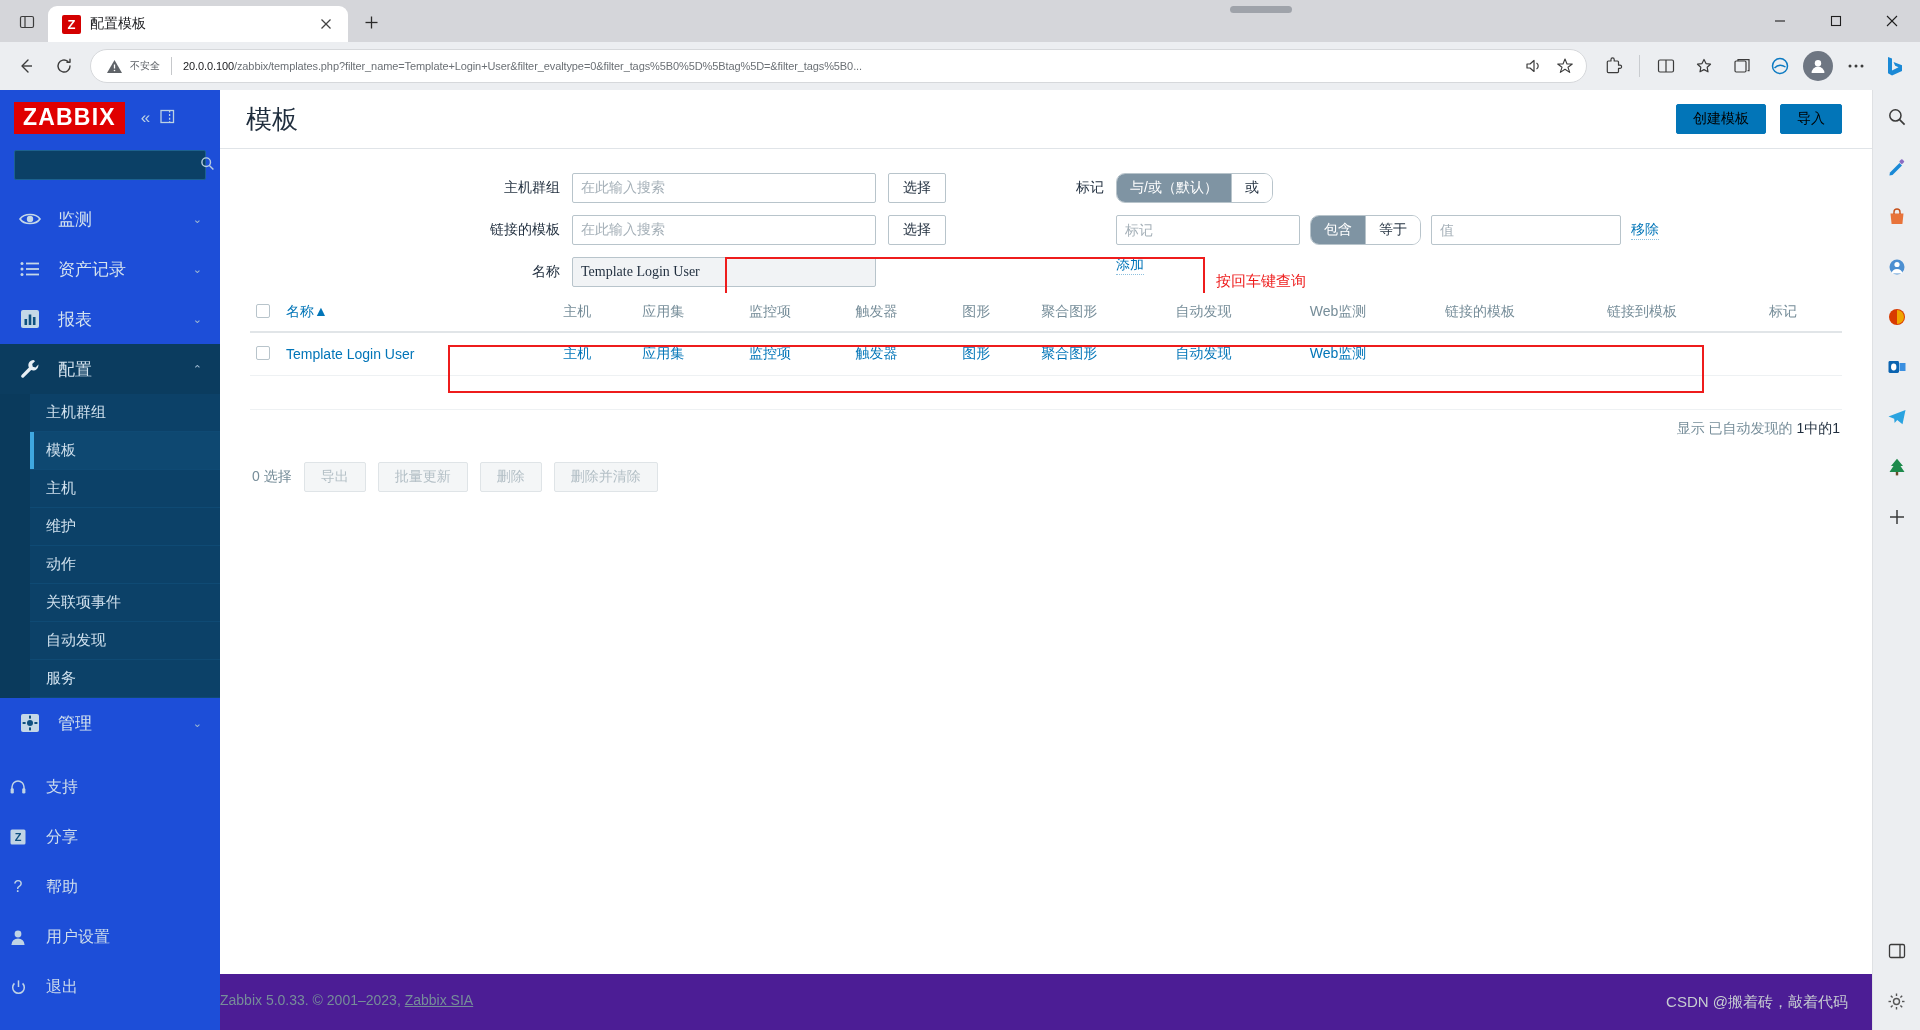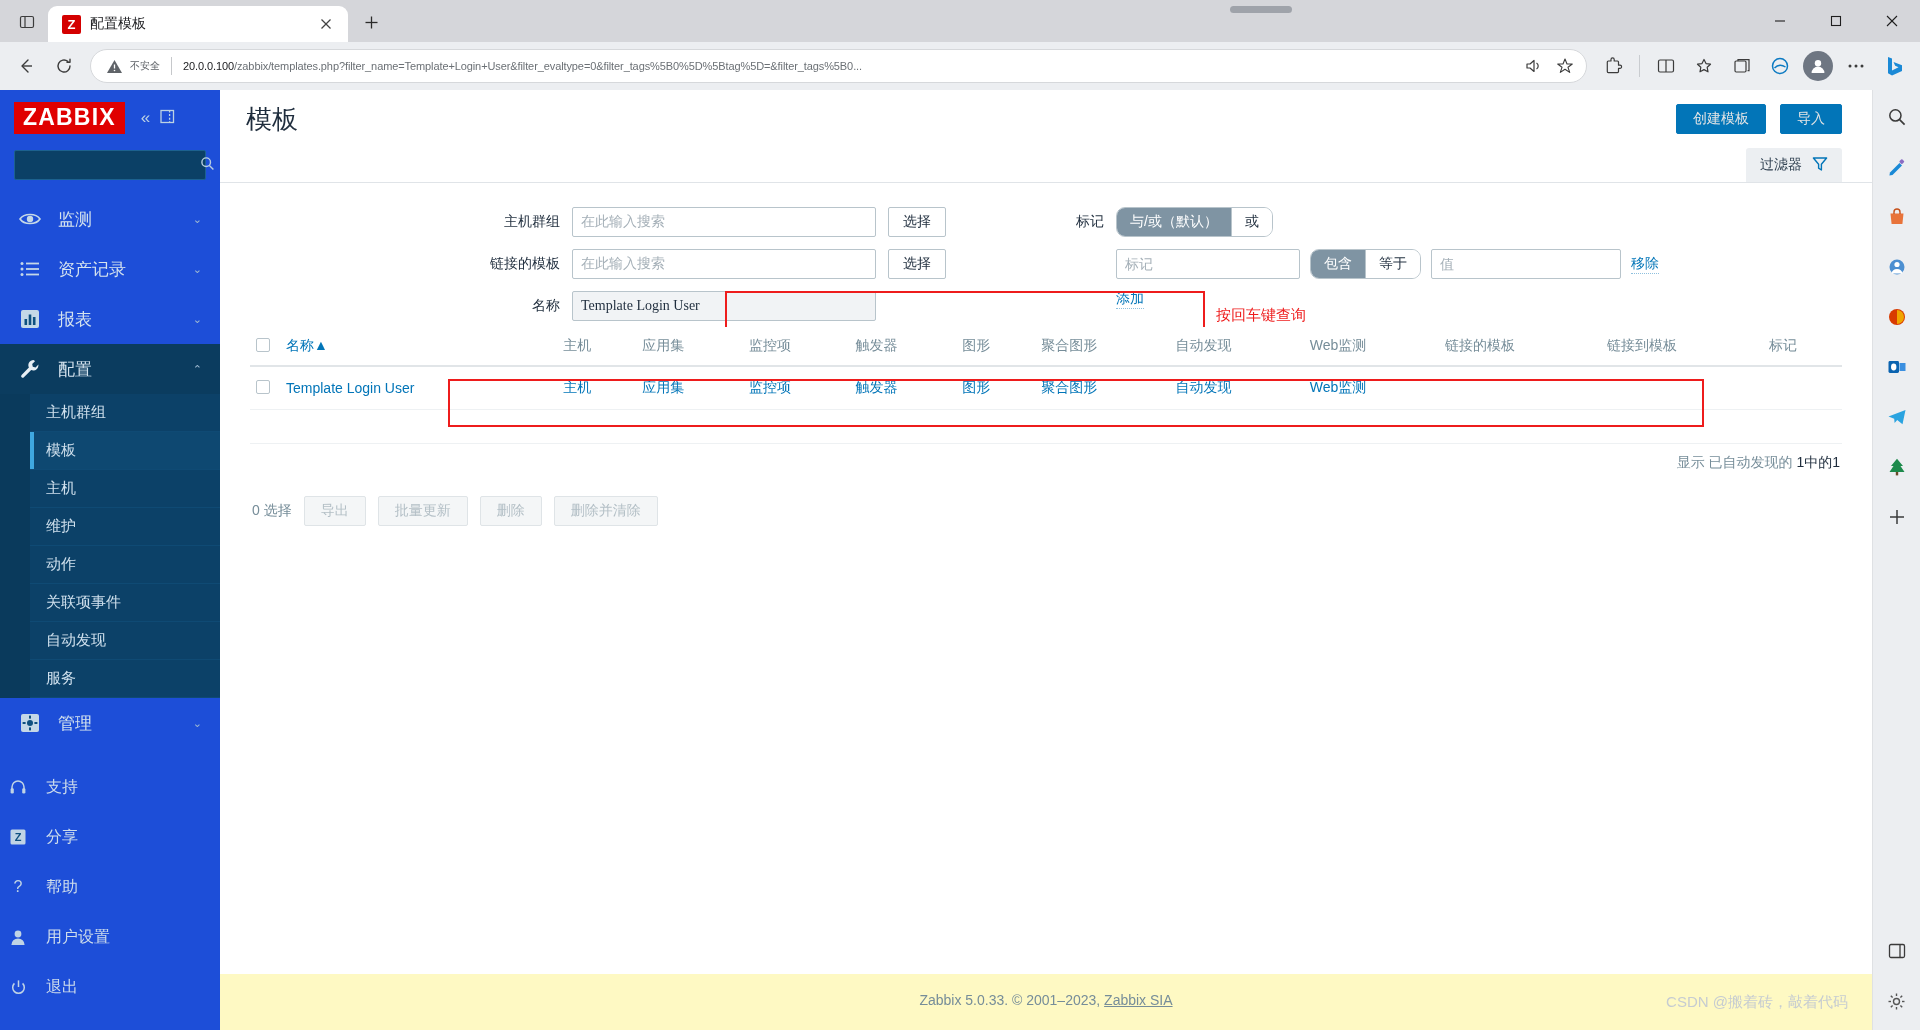--- a/index.html
+++ b/index.html
@@ -127,21 +127,21 @@
 
   
   .content { flex: 1; display: flex; flex-direction: column; background: #fff; position: relative; overflow: hidden; }
   .page-head {
     height: 58px; display: flex; align-items: center; padding: 0 30px 0 26px; gap: 14px; background: #fff;
   }
   .page-title { font-size: 26px; color: #1f2d3d; font-weight: normal; flex: 1; }
   .btn {
     height: 30px; padding: 0 16px; border-radius: 2px; font-size: 14px;
     display: inline-flex; align-items: center; justify-content: center;
-    border: 1px solid #0275b8; background: #0275b8; color: #e5e5e5; white-space: nowrap;
+    border: 1px solid #0275b8; background: #0275b8; color: #000000; white-space: nowrap;
   }
   .btn.ghost { background: #fff; color: #0275b8; }
   .btn.disabled { background: #f4f6f7; color: #b3bfc6; border-color: #dfe4e7; }
 
   .filter-tab-row { display: flex; justify-content: flex-end; padding: 0 30px; background: #fff; height: 34px; }
   .filter-tab {
     background: #eceff2; border-radius: 3px 3px 0 0; padding: 0 14px; height: 34px;
     display: flex; align-items: center; gap: 10px; font-size: 14px; color: #2e3f4f;
   }
   .filter-tab .fico { color: #0275b8; }
@@ -194,21 +194,21 @@
   table.tmpl th.c-name { color: #0275b8; }
   table.tmpl td { padding: 12px 6px; font-size: 14px; border-bottom: 1px solid #eef1f3; white-space: nowrap; }
   table.tmpl td a, table.tmpl td .a { color: #0275b8; }
   .cbx { width: 14px; height: 14px; border: 1px solid #b8c4cb; border-radius: 2px; background: #fff; display: inline-block; }
   .col-cb { width: 30px; }
   .empty-row td { height: 34px; border-bottom: 1px solid #e1e5e8; }
   .table-footer { display: flex; justify-content: flex-end; padding: 10px 2px; font-size: 14px; color: #768d99; }
   .table-footer b { color: #1f2d3d; font-weight: normal; }
   .sel-bar { display: flex; align-items: center; gap: 12px; padding: 14px 32px; font-size: 14px; color: #768d99; }
 
-  .page-footer { margin-top: auto; text-align: center; padding: 18px 0 22px; font-size: 14px; color: #768d99; background: #fef9c3; }
+  .page-footer { margin-top: auto; padding: 18px 0 22px; font-size: 14px; color: #768d99; background: #4c1d95; }
   .page-footer a { color: #768d99; text-decoration: underline; }
 
   .watermark { position: absolute; right: 24px; bottom: 18px; color: #c6ccd1; font-size: 15px; }
 
   
   .edge-rail {
     width: 48px; flex: 0 0 48px; background: #eceef1; display: flex; flex-direction: column;
     align-items: center; padding-top: 10px; gap: 16px; border-left: 1px solid #dfe1e4;
   }
   .rail-btn { width: 34px; height: 34px; display: flex; align-items: center; justify-content: center; border-radius: 6px; }
@@ -519,30 +519,20 @@
     </div>
 
     <div class="content">
 
       <div class="page-head">
         <h1 class="page-title">模板</h1>
         <button class="btn">创建模板</button>
         <button class="btn">导入</button>
       </div>
 
-      <div class="filter-tab-row">
-        <div class="filter-tab">
-          <span>过滤器</span>
-          <span class="fico">
-            <svg width="16" height="16" viewBox="0 0 16 16">
-                <path d="M1.4 2 H14.6 L9.4 8.2 V14 L6.6 12.2 V8.2 Z" fill="none" stroke="#0275b8" stroke-width="1.4" stroke-linejoin="round"></path>
-              </svg>
-          </span>
-        </div>
-      </div>
 
       <div class="filter-panel">
         <div class="filter-grid">
 
           <div class="fcol-left">
             <div class="frow">
               <span class="flabel">主机群组</span>
               <input class="finput" placeholder="在此输入搜索" style="">
               <button class="fselect-btn">选择</button>
             </div>

